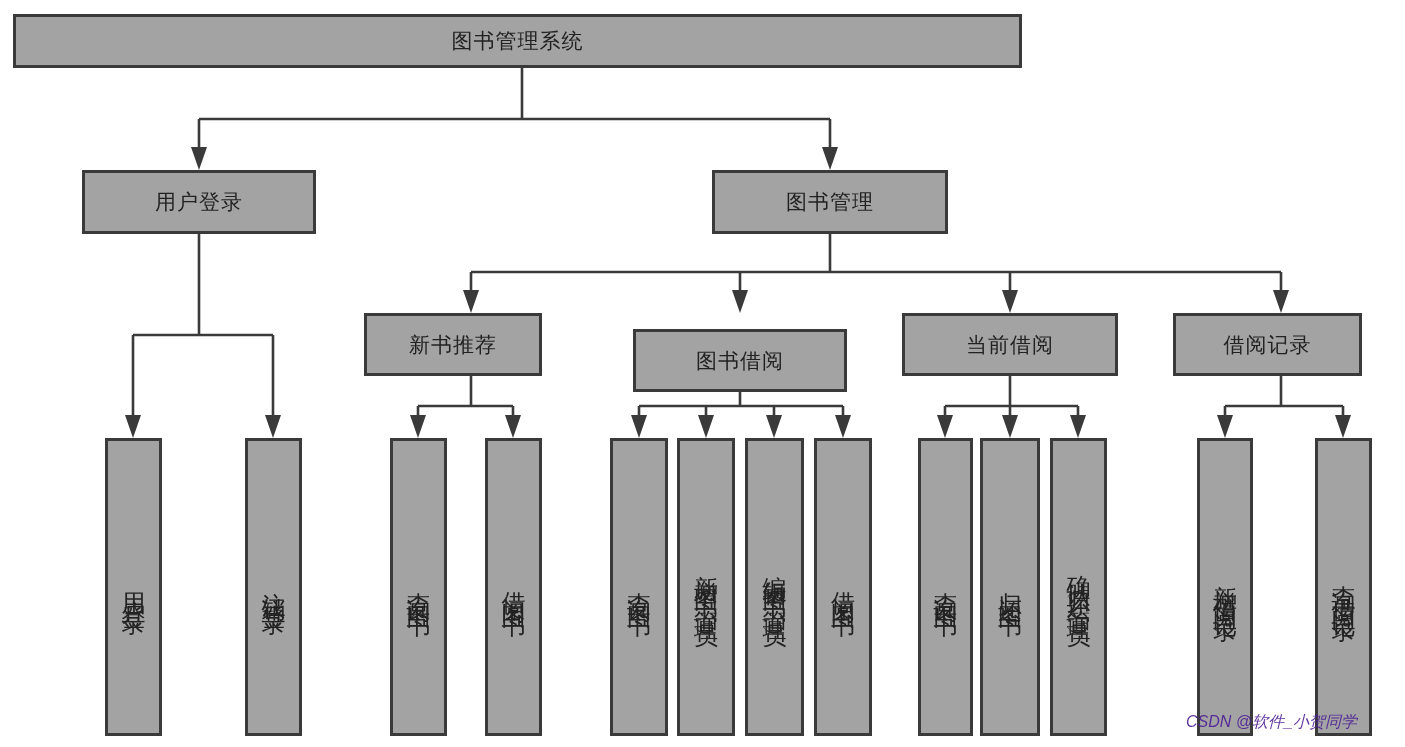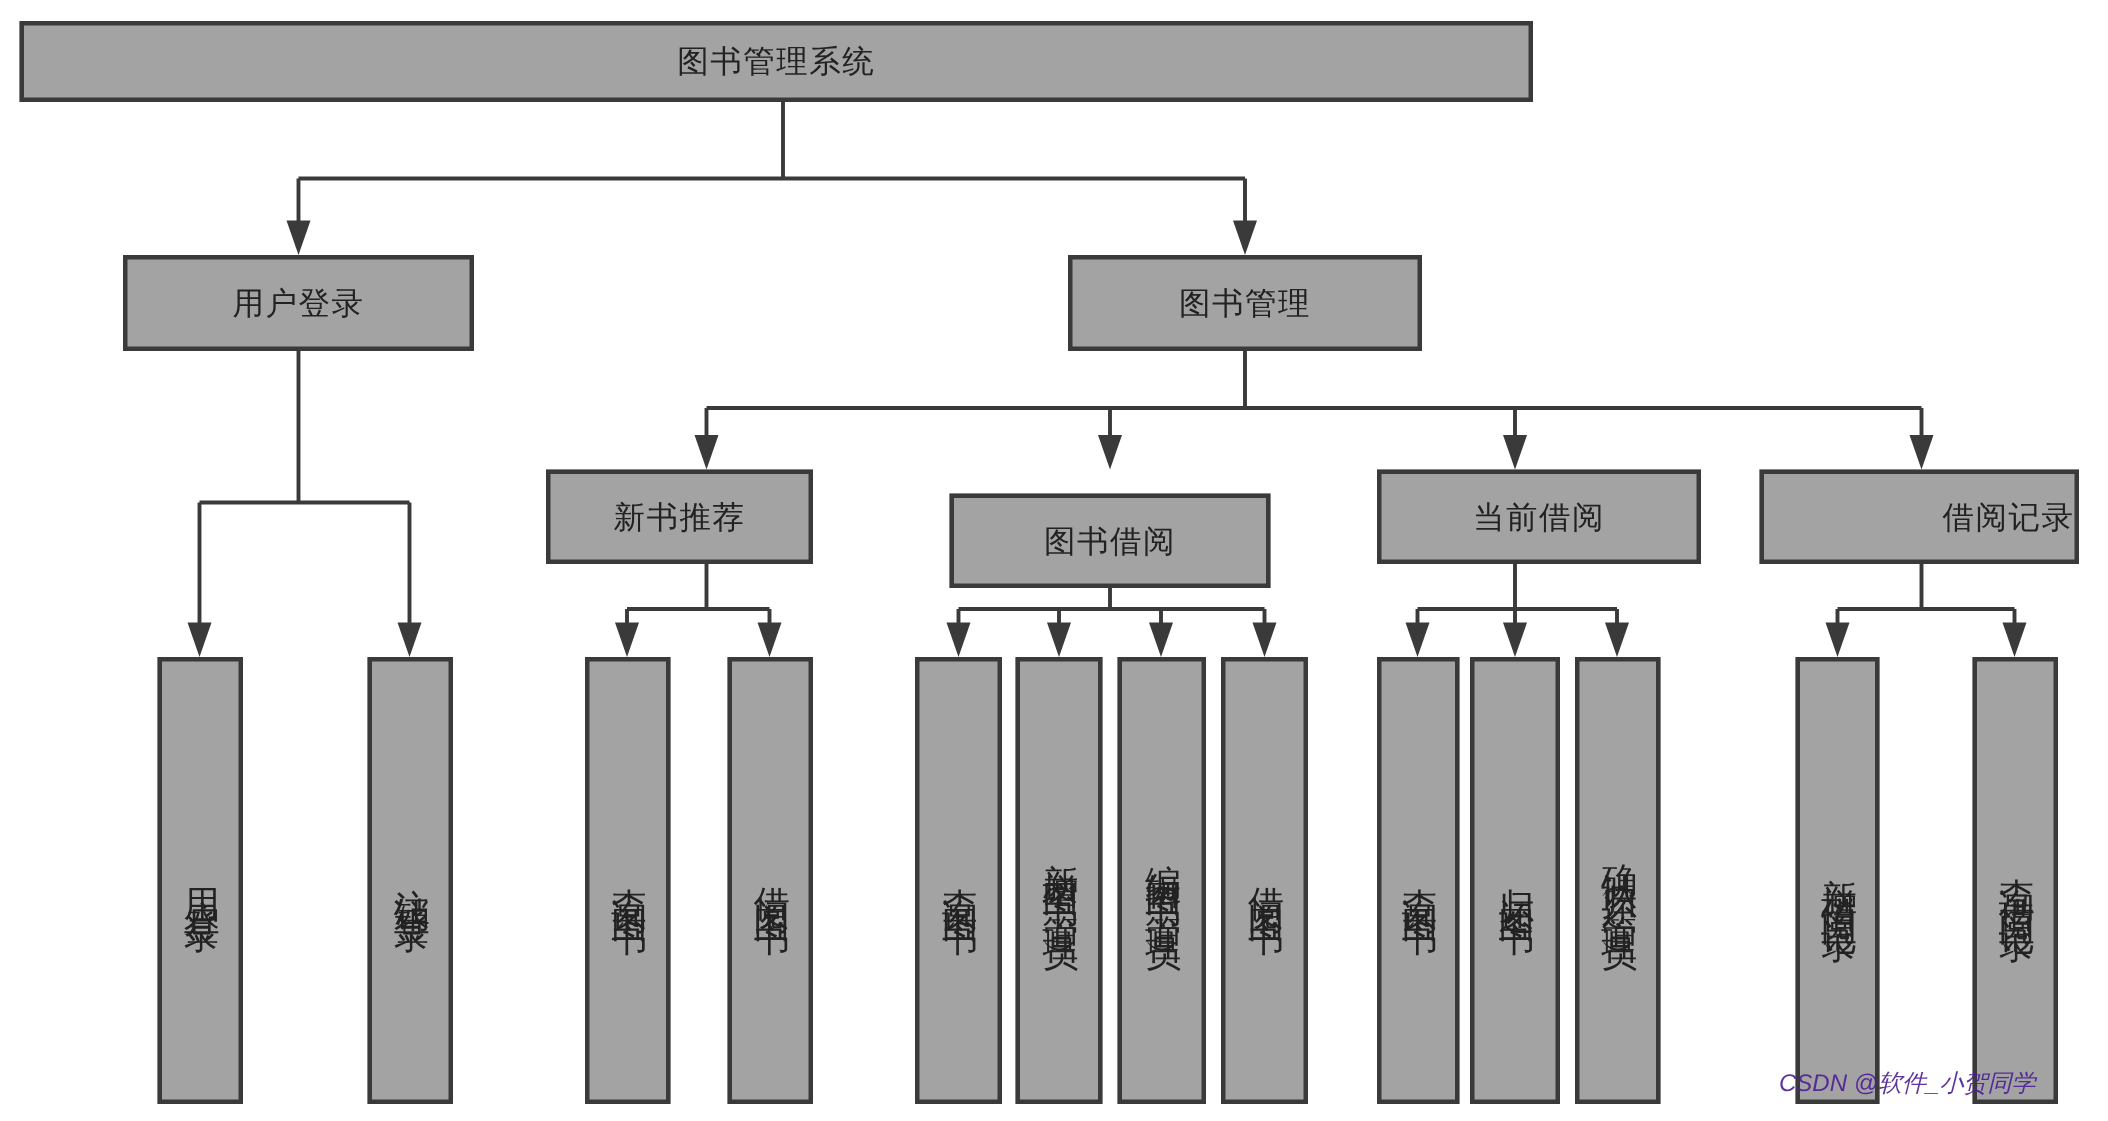--- a/index.html
+++ b/index.html
@@ -80,24 +80,24 @@
   <div class="node hbox" style="left:712px; top:170px; width:236px; height:64px;">
     <span>图书管理</span>
   </div>
 
   <div class="node hbox" style="left:364px; top:313px; width:178px; height:63px;">
     <span>新书推荐</span>
   </div>
   <div class="node hbox" style="left:633px; top:329px; width:214px; height:63px;">
     <span>图书借阅</span>
   </div>
-  <div class="node hbox" style="left:902px; top:313px; width:216px; height:63px;margin-left:16px;">
+  <div class="node hbox" style="left:902px; top:313px; width:216px; height:63px;">
     <span>当前借阅</span>
   </div>
-  <div class="node hbox" style="left:1173px; top:313px; width:213px; height:63px;justify-content:flex-end;">
+  <div class="node hbox" style="left:1173px; top:313px; width:189px; height:63px;">
     <span>借阅记录</span>
   </div>
 
   <div class="node vbox" style="left:105px; top:438px; width:57px; height:298px;">
     <span>用户登录</span>
   </div>
   <div class="node vbox" style="left:245px; top:438px; width:57px; height:298px;">
     <span>注销登录</span>
   </div>
 

